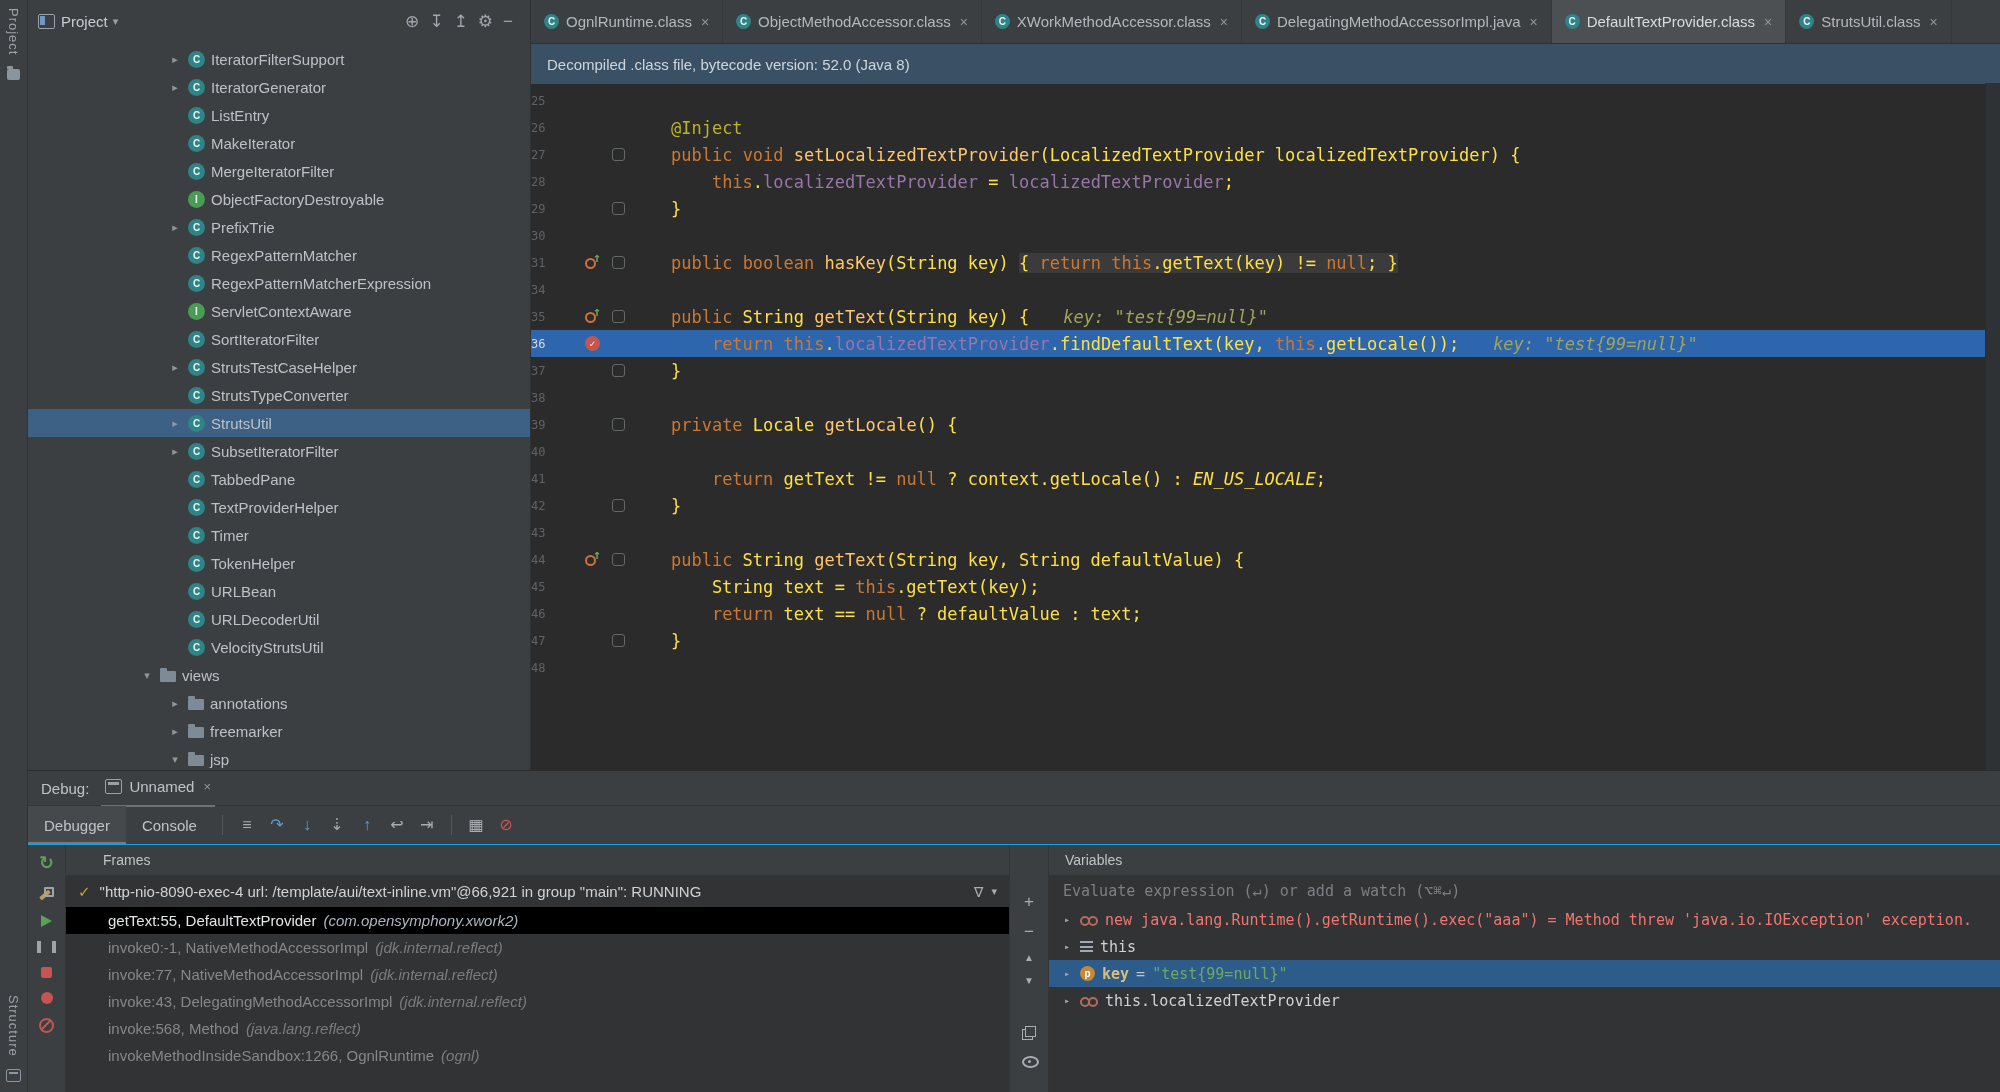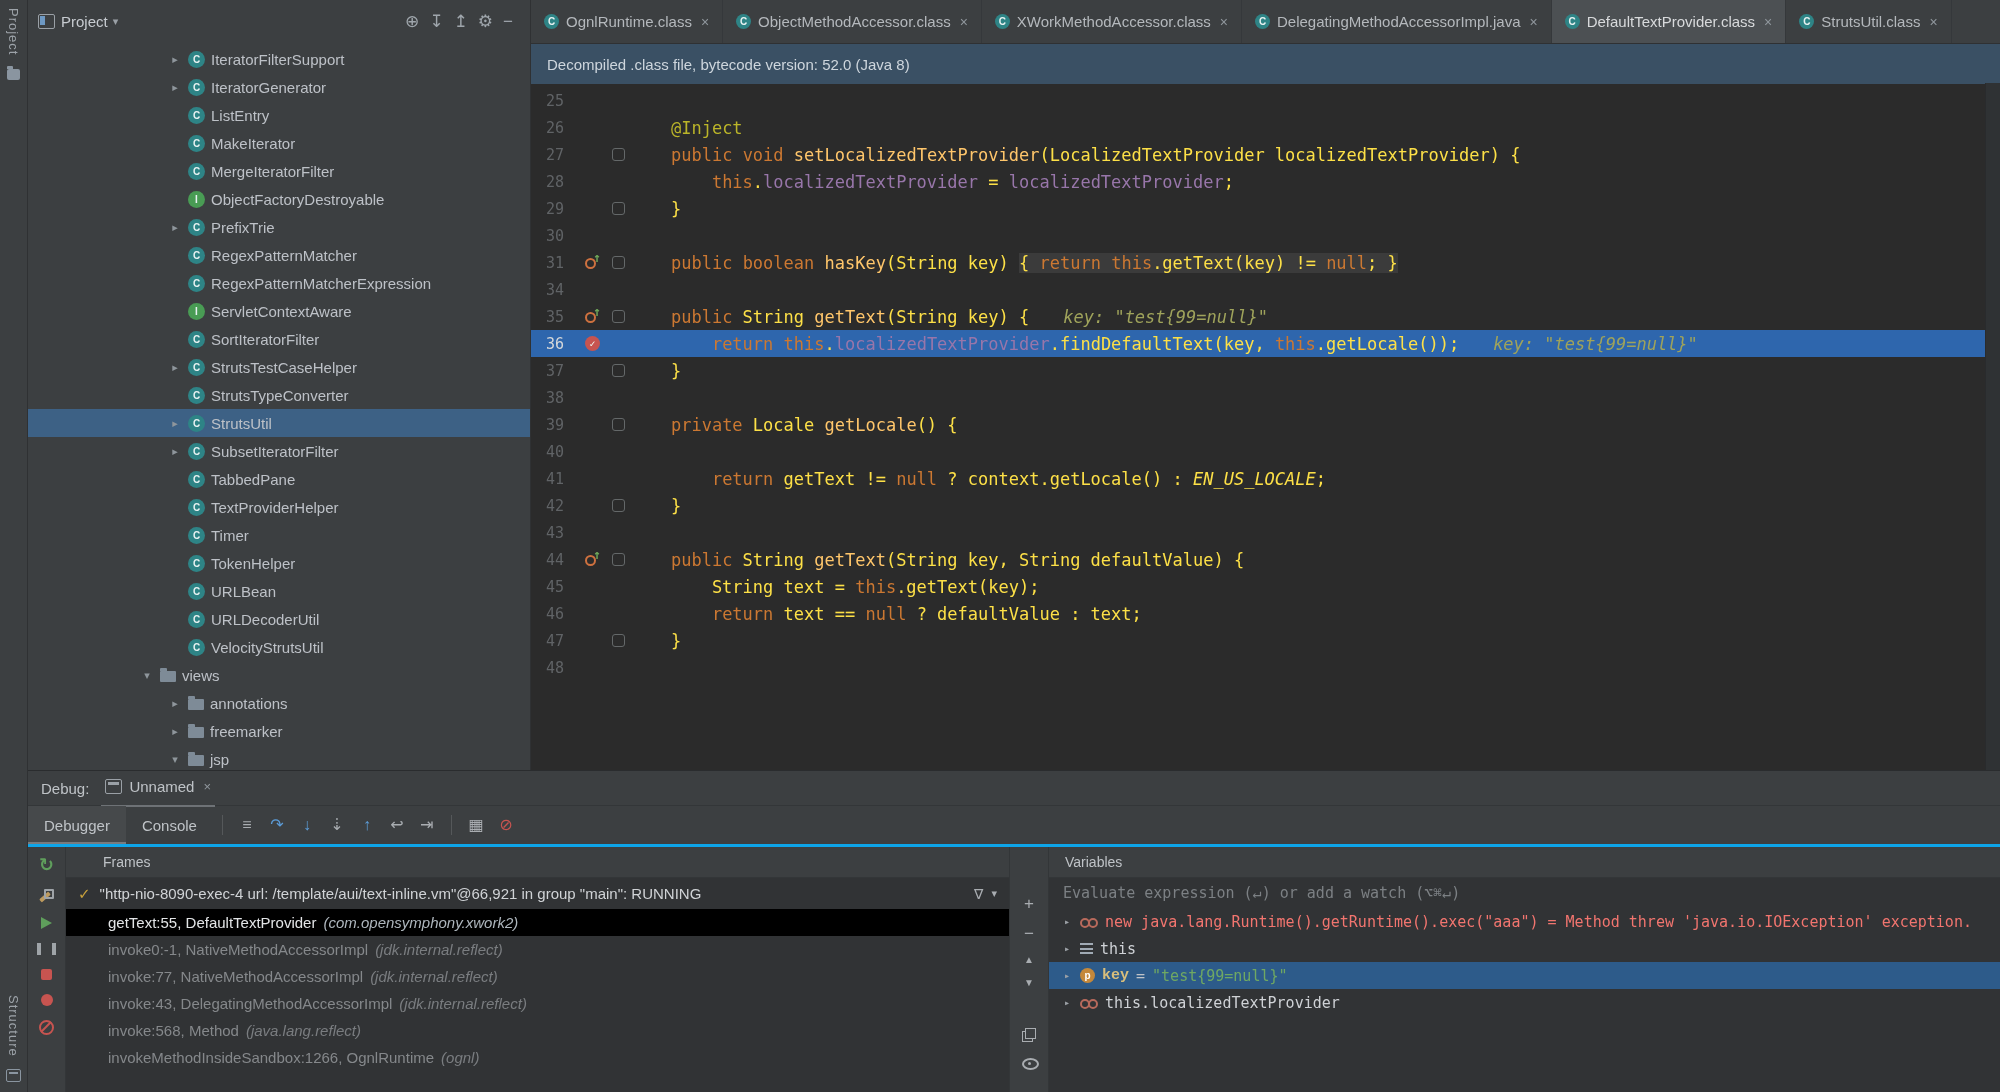--- a/index.html
+++ b/index.html
@@ -39,21 +39,21 @@
   
   .editor{position:absolute;left:531px;top:0;width:1469px;height:770px;background:#2b2b2b;display:flex;flex-direction:column;}
   .tabbar{height:43px;flex:none;background:#3c3f41;border-bottom:1px solid #2f3133;display:flex;align-items:stretch;overflow:hidden;}
   .tab{display:flex;align-items:center;gap:7px;padding:0 13px;border-right:1px solid #35383b;color:#b4b8bc;font-size:15px;white-space:nowrap;flex:none;}
   .tab.active{background:#4c5053;color:#d8dadc;}
   .tabx{color:#90979d;font-size:14px;margin-left:2px;}
   .banner{height:40px;flex:none;background:#3a5064;color:#ced6dd;font-size:15px;display:flex;align-items:center;padding-left:16px;}
   .codewrap{flex:1;padding-top:3px;font-family:"DejaVu Sans Mono","Liberation Mono",monospace;font-size:17px;position:relative;}
   .cline{display:flex;align-items:center;height:27px;white-space:pre;}
   .cline.current{background:#2e66ad;}
-  .ln{width:48px;flex:none;text-align:center;color:#606366;font-size:15px;}
+  .ln{width:48px;flex:none;text-align:left;color:#606366;font-size:12px;}
   .cline.current .ln{color:#d6d8da;}
   .slot1{width:27px;flex:none;display:flex;justify-content:center;align-items:center;}
   .slot2{width:24px;flex:none;display:flex;justify-content:center;align-items:center;}
   .ctext{flex:1;}
   .d{color:#fde047;}.k{color:#cc7832;}.m{color:#ffc66b;}.f{color:#9876aa;}
   .a{color:#bbb529;}.c{color:#fde047;font-style:italic;text-align:right;}.i{font-style:italic;}
   .fold{background:rgba(255,255,255,0.08);}
   .h{color:#9fa35b;font-style:italic;}
   .hint{margin-left:34px;}
   .ovr{position:relative;width:17px;height:17px;display:inline-block;}
@@ -65,21 +65,21 @@
 
   
   .debug{position:absolute;left:28px;top:770px;width:1972px;height:322px;background:#3c3f41;border-top:1px solid #2a2c2e;display:flex;flex-direction:column;z-index:3;}
   .debug-top{height:34px;flex:none;display:flex;align-items:center;gap:12px;padding-left:13px;border-bottom:1px solid #333638;}
   .dbg-label{color:#bfc3c7;font-size:15px;}
   .dbg-session{display:flex;align-items:center;gap:7px;padding:0 4px 3px 4px;box-shadow:inset 0 -2px 0 #6e7276;height:100%;}
   .dbg-tab-icon{width:15px;height:13px;border:1px solid #9aa0a6;border-radius:2px;position:relative;}
   .dbg-tab-icon::after{content:"";position:absolute;left:2px;top:2px;right:2px;height:3px;background:#9aa0a6;}
   .dbg-session .lbl{color:#bfc3c7;font-size:15px;}
   .dbg-session .tabx{font-size:13px;}
-  .debug-toolbar{height:38px;flex:none;display:flex;align-items:center;border-bottom:3px solid #0ea5e9;}
+  .debug-toolbar{height:38px;flex:none;display:flex;align-items:center;border-bottom:1px solid #0ea5e9;}
   .dtab{padding:0 16px;height:100%;display:flex;align-items:center;color:#bfc3c7;font-size:15px;}
   .dtab.active{background:#46494b;box-shadow:inset 0 -2px 0 #787b7e;}
   .tdiv{width:1px;height:20px;background:#55585a;margin:0 9px;}
   .gicon{width:30px;text-align:center;font-size:16px;color:#a9adb1;line-height:1;}
   .gicon.b{color:#5c9cd8;}
   .gicon.r{color:#c75450;}
   .debug-main{flex:1;display:flex;min-height:0;}
   .dleft{width:37px;flex:none;border-right:1px solid #333638;display:flex;flex-direction:column;align-items:center;padding-top:9px;gap:14px;}
   .frames{width:943px;flex:none;display:flex;flex-direction:column;border-right:1px solid #333638;min-height:0;}
   .sec-header{height:30px;flex:none;display:flex;align-items:center;color:#bfc3c7;font-size:14px;border-bottom:1px solid #333638;background:#3c3f41;}
@@ -100,21 +100,21 @@
   .dmid .gicon.small{font-size:10px;}
   .dmid .gap{height:14px;}
   .vars{flex:1;display:flex;flex-direction:column;min-height:0;}
   .vars-body{flex:1;background:#313335;font-family:"DejaVu Sans Mono","Liberation Mono",monospace;font-size:15px;overflow:hidden;}
   .eval-row{height:30px;display:flex;align-items:center;padding-left:14px;color:#7c8084;}
   .vrow{height:27px;display:flex;align-items:center;gap:7px;padding-left:12px;white-space:nowrap;}
   .vrow.selected{background:#2d5b8a;}
   .vchev{width:12px;text-align:center;color:#9ca1a6;font-size:10px;flex:none;}
   .vred{color:#f2756f;}
   .vname{color:#cfd2d6;}
-  .vname.param{color:#d8be7c;font-weight:bold;font-family:Liberation Mono, monospace;}
+  .vname.param{color:#d8be7c;font-weight:bold;}
   .veq{color:#c0c4c8;}
   .vval{color:#6fa863;}
   .glasses{width:18px;height:10px;position:relative;flex:none;}
   .glasses::before,.glasses::after{content:"";position:absolute;top:1px;width:6px;height:6px;border:2px solid #b86a5c;border-radius:50%;}
   .glasses::before{left:0;}
   .glasses::after{right:0;}
   .bars{width:13px;height:11px;display:flex;flex-direction:column;justify-content:space-between;flex:none;}
   .bars b{height:2px;background:#a0aab4;display:block;}
   .picon{width:15px;height:15px;border-radius:50%;background:#c4883b;color:#fff;font-size:10px;font-weight:bold;display:flex;align-items:center;justify-content:center;flex:none;font-family:"Liberation Sans",sans-serif;}
 

